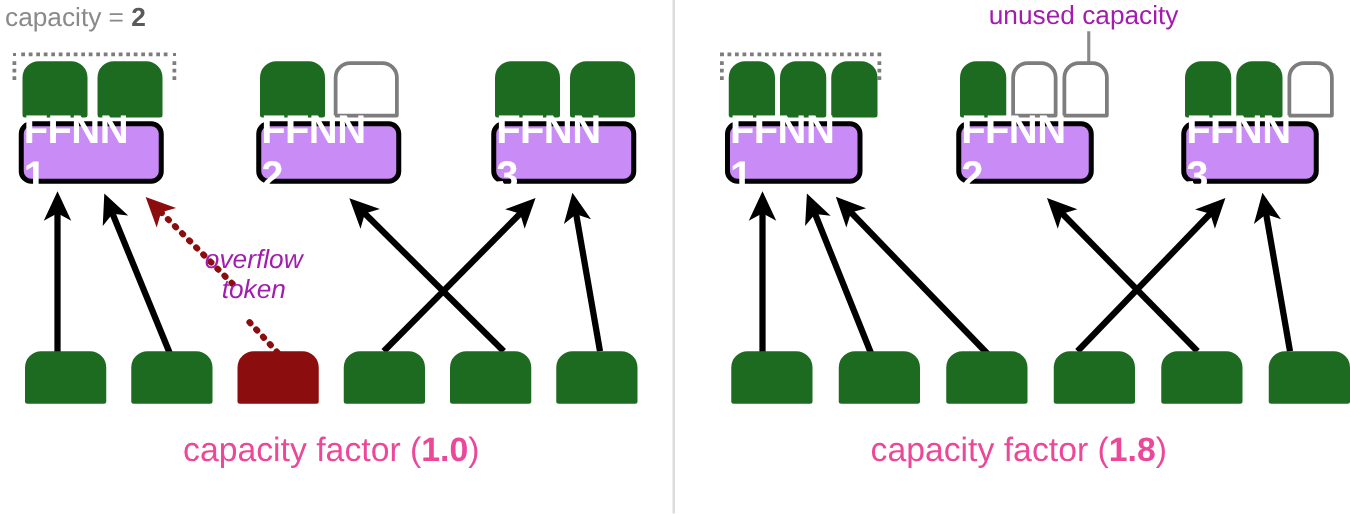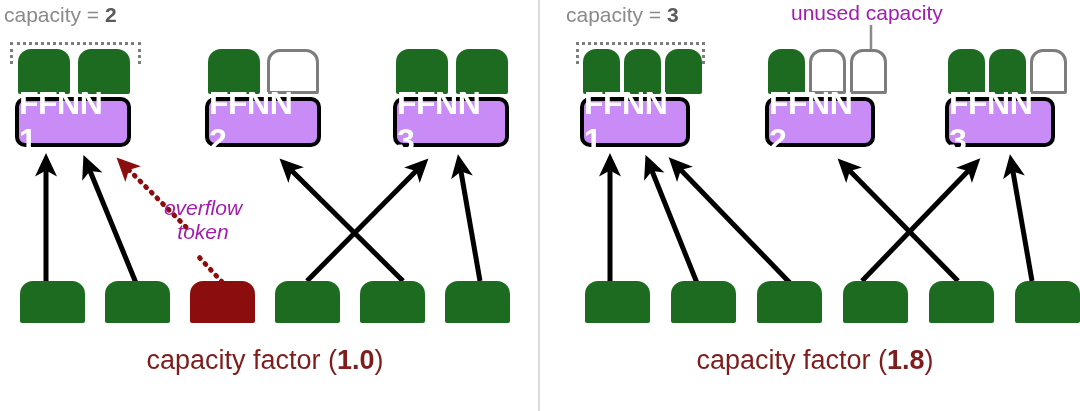--- a/index.html
+++ b/index.html
@@ -84,21 +84,21 @@
     display: flex;
     align-items: center;
     justify-content: center;
     letter-spacing: -0.5px;
   }
 
   
   .caption {
     position: absolute;
     font-size: 27px;
-    color: #7f1d1d;
+    color: #ec4899;
     white-space: nowrap;
     text-align: center;
   }
   .caption b { font-weight: bold; }
 
   
   .annot {
     position: absolute;
     font-size: 21px;
     color: #a21caf;
@@ -195,23 +195,20 @@
     <div class="slot filled" style="left:360px; top:281px; width:65px; height:42px;"></div>
     <div class="slot filled" style="left:445px; top:281px; width:65px; height:42px;"></div>
 
     <div class="caption" style="left:0px; top:345px; width:530px;">
       <span>capacity factor (</span><b>1.0</b><span>)</span>
     </div>
   </div>
 
   <div class="panel" id="panel-right">
 
-    <div class="cap-label" style="left:26px; top:3px;">
-      <span>capacity = </span><b>3</b>
-    </div>
     <div class="cap-bracket" style="left:36px; top:42px; width:129px; height:22px; border-bottom:none;"></div>
 
     <div class="annot" style="left:251px; top:1px;">
       <span>unused capacity</span>
     </div>
 
     <div class="slot filled" style="left:43px; top:49px; width:37px; height:45px;"></div>
     <div class="slot filled" style="left:84px; top:49px; width:37px; height:45px;"></div>
     <div class="slot filled" style="left:125px; top:49px; width:37px; height:45px;"></div>
 

